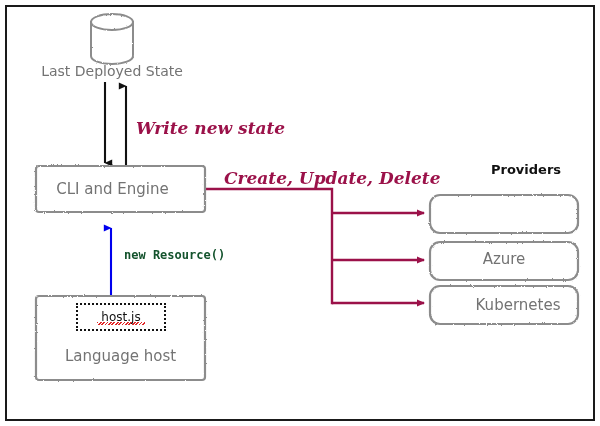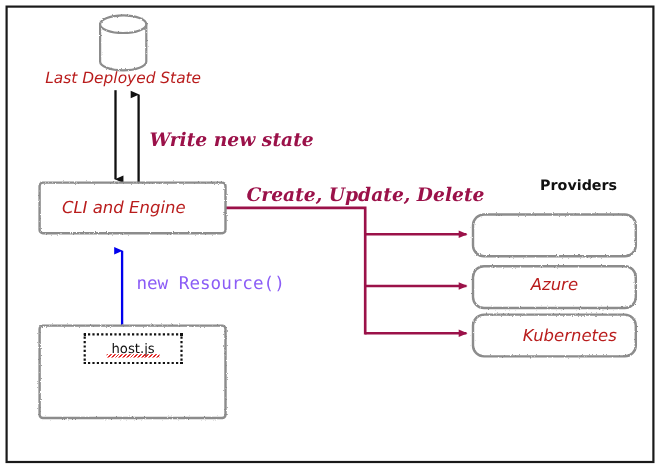--- a/index.html
+++ b/index.html
@@ -48,43 +48,42 @@
     justify-content: center;
     text-align: center;
     color: #111111;
     white-space: nowrap;
     pointer-events: none;
   }
 
   .txt-plain {
     font-family: "DejaVu Sans", sans-serif;
     font-size: 14px;
-    color: #b91c1c;
-    font-style: italic;
+    color: #737373;
   }
   .txt-bold {
     font-family: "DejaVu Sans", sans-serif;
     font-size: 13px;
     font-weight: bold;
     color: #111111;
   }
   .txt-anno {
     font-family: "DejaVu Serif", serif;
     font-style: italic;
     font-weight: bold;
     font-size: 17px;
     color: #9B1149;
     white-space: nowrap;
     text-align: center;
   }
   .txt-code {
     font-family: "DejaVu Sans Mono", monospace;
-    font-size: 16px;
-    font-weight: normal;
-    color: #8b5cf6;
+    font-size: 12px;
+    font-weight: bold;
+    color: #14532d;
     white-space: nowrap;
   }
   .txt-file {
     font-family: "DejaVu Sans", sans-serif;
     font-size: 12px;
     color: #111111;
     position: relative;
     white-space: nowrap;
   }
   .squiggle {
@@ -195,20 +194,21 @@
   <div class="label-abs txt-anno" style="left:224px; top:168px;">Create, Update, Delete</div>
 
   <div class="label-abs txt-code" style="left:124px; top:248px;">new Resource()</div>
 
   <div class="dotted-box" style="left:76px; top:303px; width:90px; height:28px;"></div>
   <div class="node-label" style="left:76px; top:303px; width:90px; height:28px;">
     <span class="txt-file">host.js</span>
     <span class="squiggle" style="left:50%; transform:translateX(-50%); width:48px; bottom:6px;"></span>
   </div>
 
+  <div class="node-label txt-plain" style="left:36px; top:344px; width:169px; height:24px; font-size:15px;">Language host</div>
 
   <div class="node-label txt-bold" style="left:452px; top:160px; width:148px; height:18px;">Providers</div>
 
   <div class="node-label txt-plain" style="left:430px; top:242px; width:148px; height:34px; font-size:15px;">Azure</div>
   <div class="node-label txt-plain" style="left:430px; top:286px; width:176px; height:38px; font-size:15px;">Kubernetes</div>
 
   <div id="frame"></div>
   <div id="frame-inner"></div>
 </div>
 

